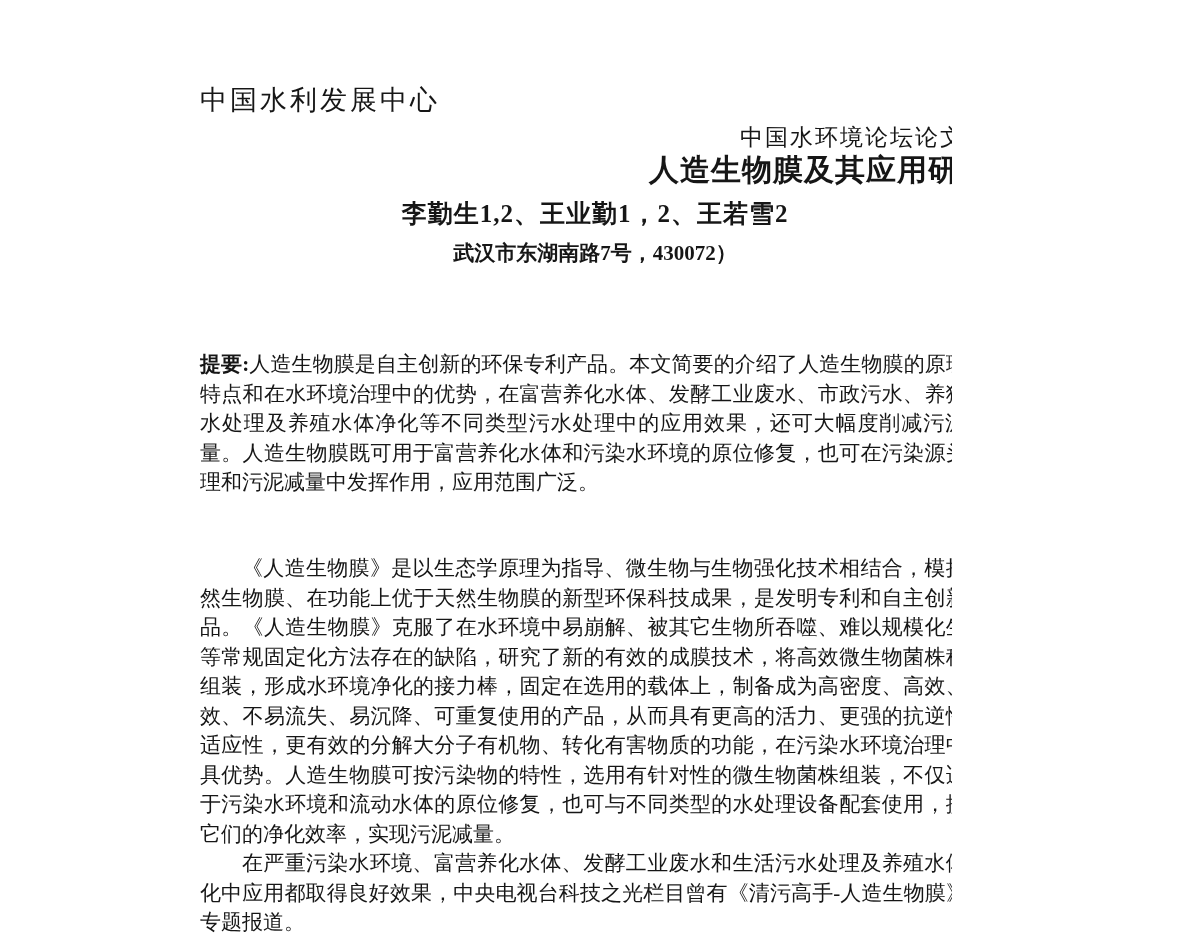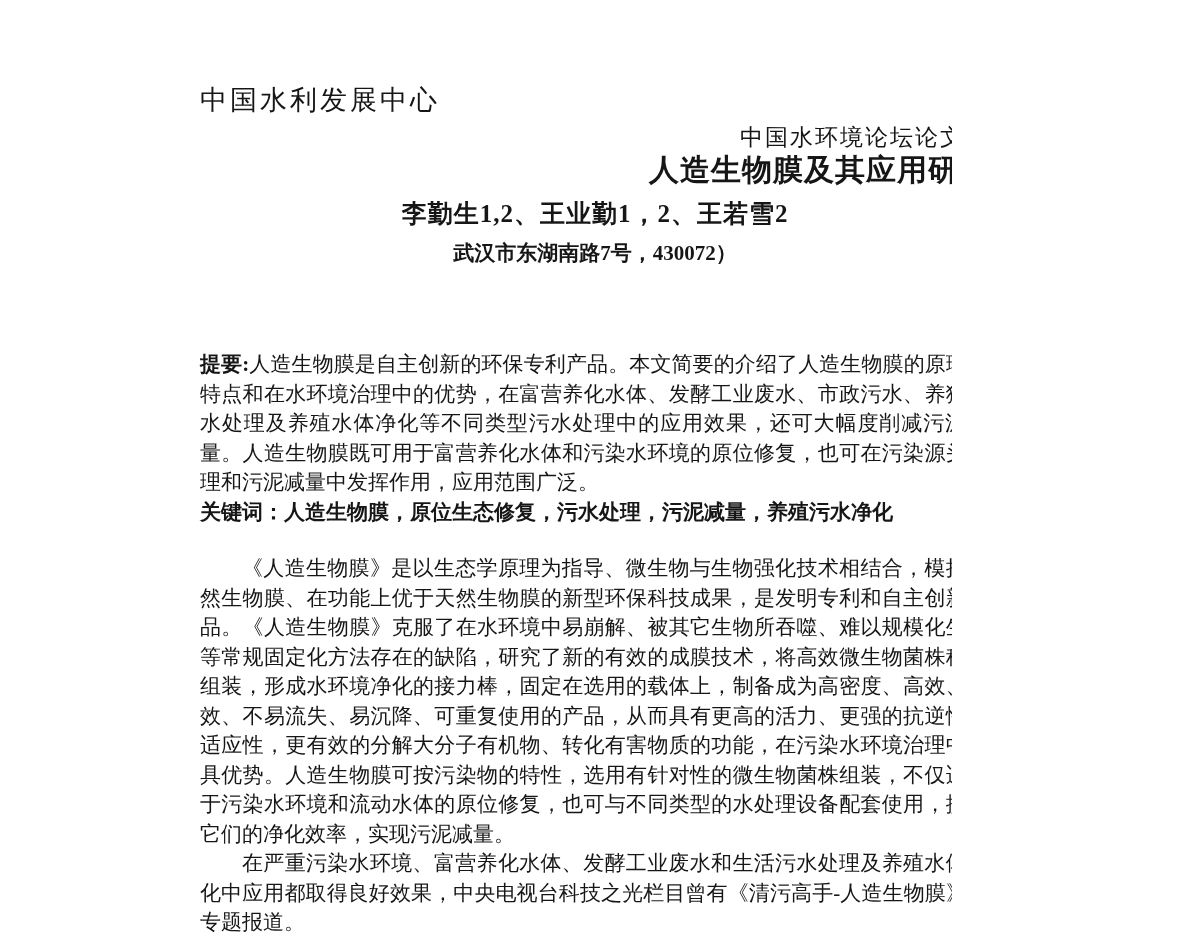--- a/index.html
+++ b/index.html
@@ -112,21 +112,20 @@
   <h1 class="title">人造生物膜及其应用研究</h1>
 
   <div class="authors">李勤生1,2、王业勤1，2、王若雪2</div>
 
   <div class="affiliation">
     <div>武汉市东湖南路7号，430072）</div>
   </div>
 
   <div class="abstract-block">
     <p class="just"><span class="b">提要:</span><span>人造生物膜是自主创新的环保专利产品。本文简要的介绍了人造生物膜的原理、特点和在水环境治理中的优势，在富营养化水体、发酵工业废水、市政污水、养猪污水处理及养殖水体净化等不同类型污水处理中的应用效果，还可大幅度削减污泥产量。人造生物膜既可用于富营养化水体和污染水环境的原位修复，也可在污染源头治理和污泥减量中发挥作用，应用范围广泛。</span></p>
-    <p class="b"><span>关键词：</span><span>人造生物膜，原位生态修复，污水处理，污泥减量，养殖污水净化</span></p>
   </div>
 
   <div class="body-block">
     <p class="indent just">《人造生物膜》是以生态学原理为指导、微生物与生物强化技术相结合，模拟天然生物膜、在功能上优于天然生物膜的新型环保科技成果，是发明专利和自主创新产品。《人造生物膜》克服了在水环境中易崩解、被其它生物所吞噬、难以规模化生产等常规固定化方法存在的缺陷，研究了新的有效的成膜技术，将高效微生物菌株科学组装，形成水环境净化的接力棒，固定在选用的载体上，制备成为高密度、高效、长效、不易流失、易沉降、可重复使用的产品，从而具有更高的活力、更强的抗逆性、适应性，更有效的分解大分子有机物、转化有害物质的功能，在污染水环境治理中独具优势。人造生物膜可按污染物的特性，选用有针对性的微生物菌株组装，不仅适用于污染水环境和流动水体的原位修复，也可与不同类型的水处理设备配套使用，提高它们的净化效率，实现污泥减量。</p>
     <p class="indent just">在严重污染水环境、富营养化水体、发酵工业废水和生活污水处理及养殖水体净化中应用都取得良好效果，中央电视台科技之光栏目曾有《清污高手-人造生物膜》的专题报道。</p>
   </div>
 
 </div>
 
 </body></html>

